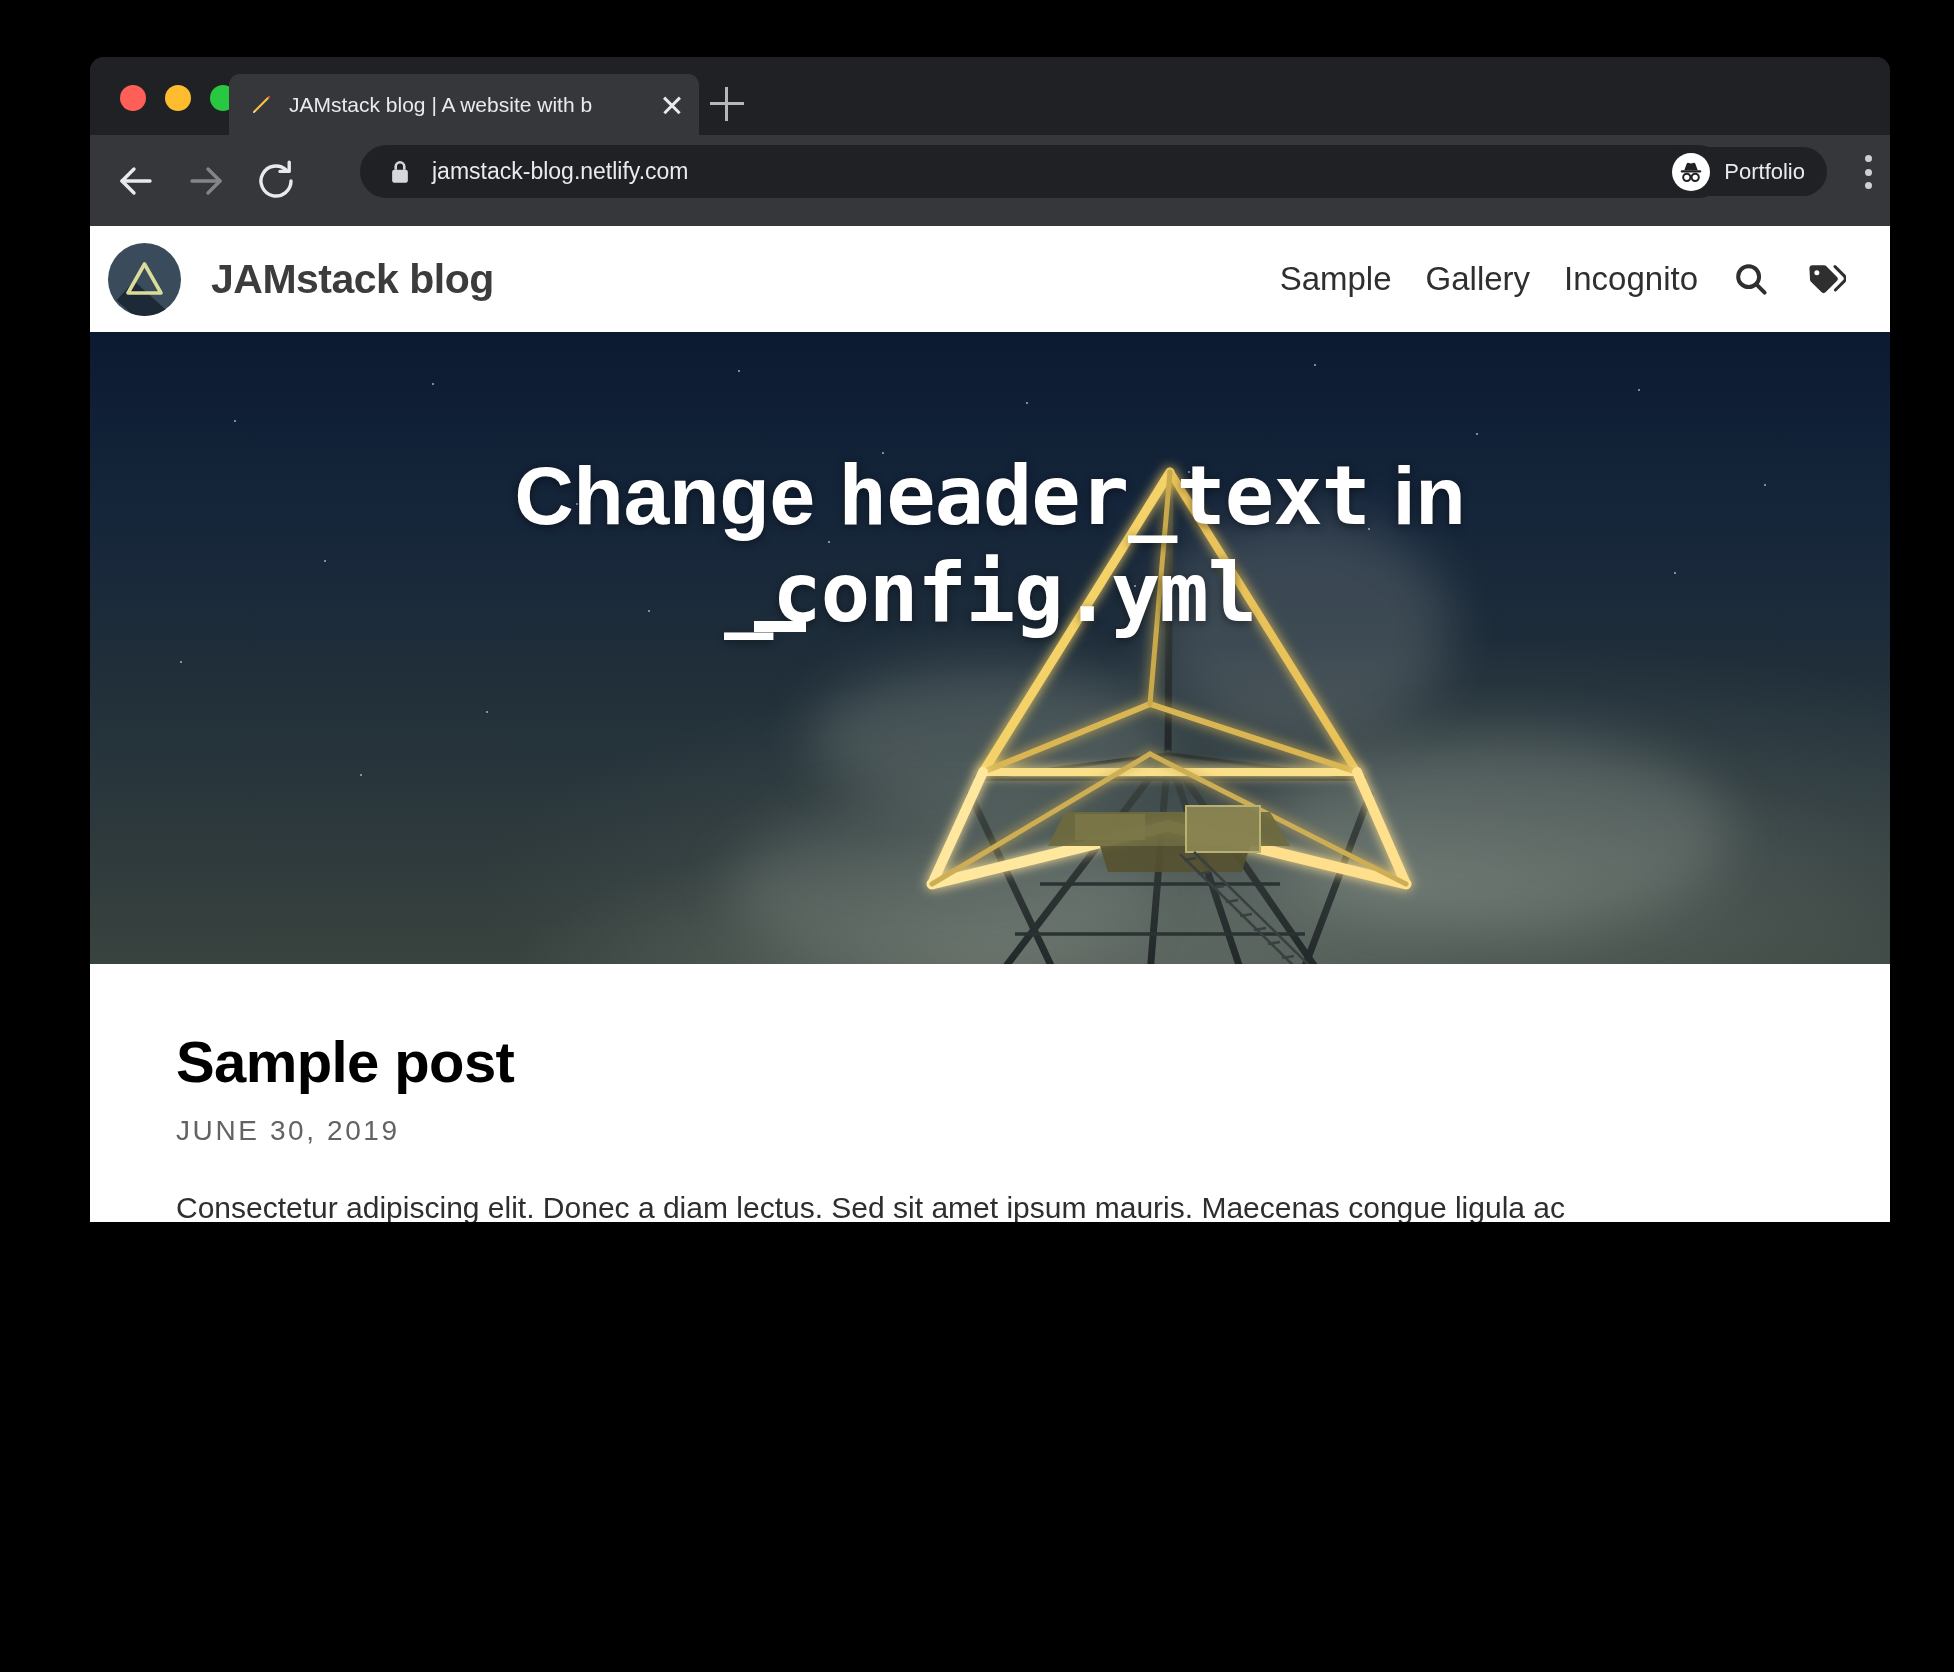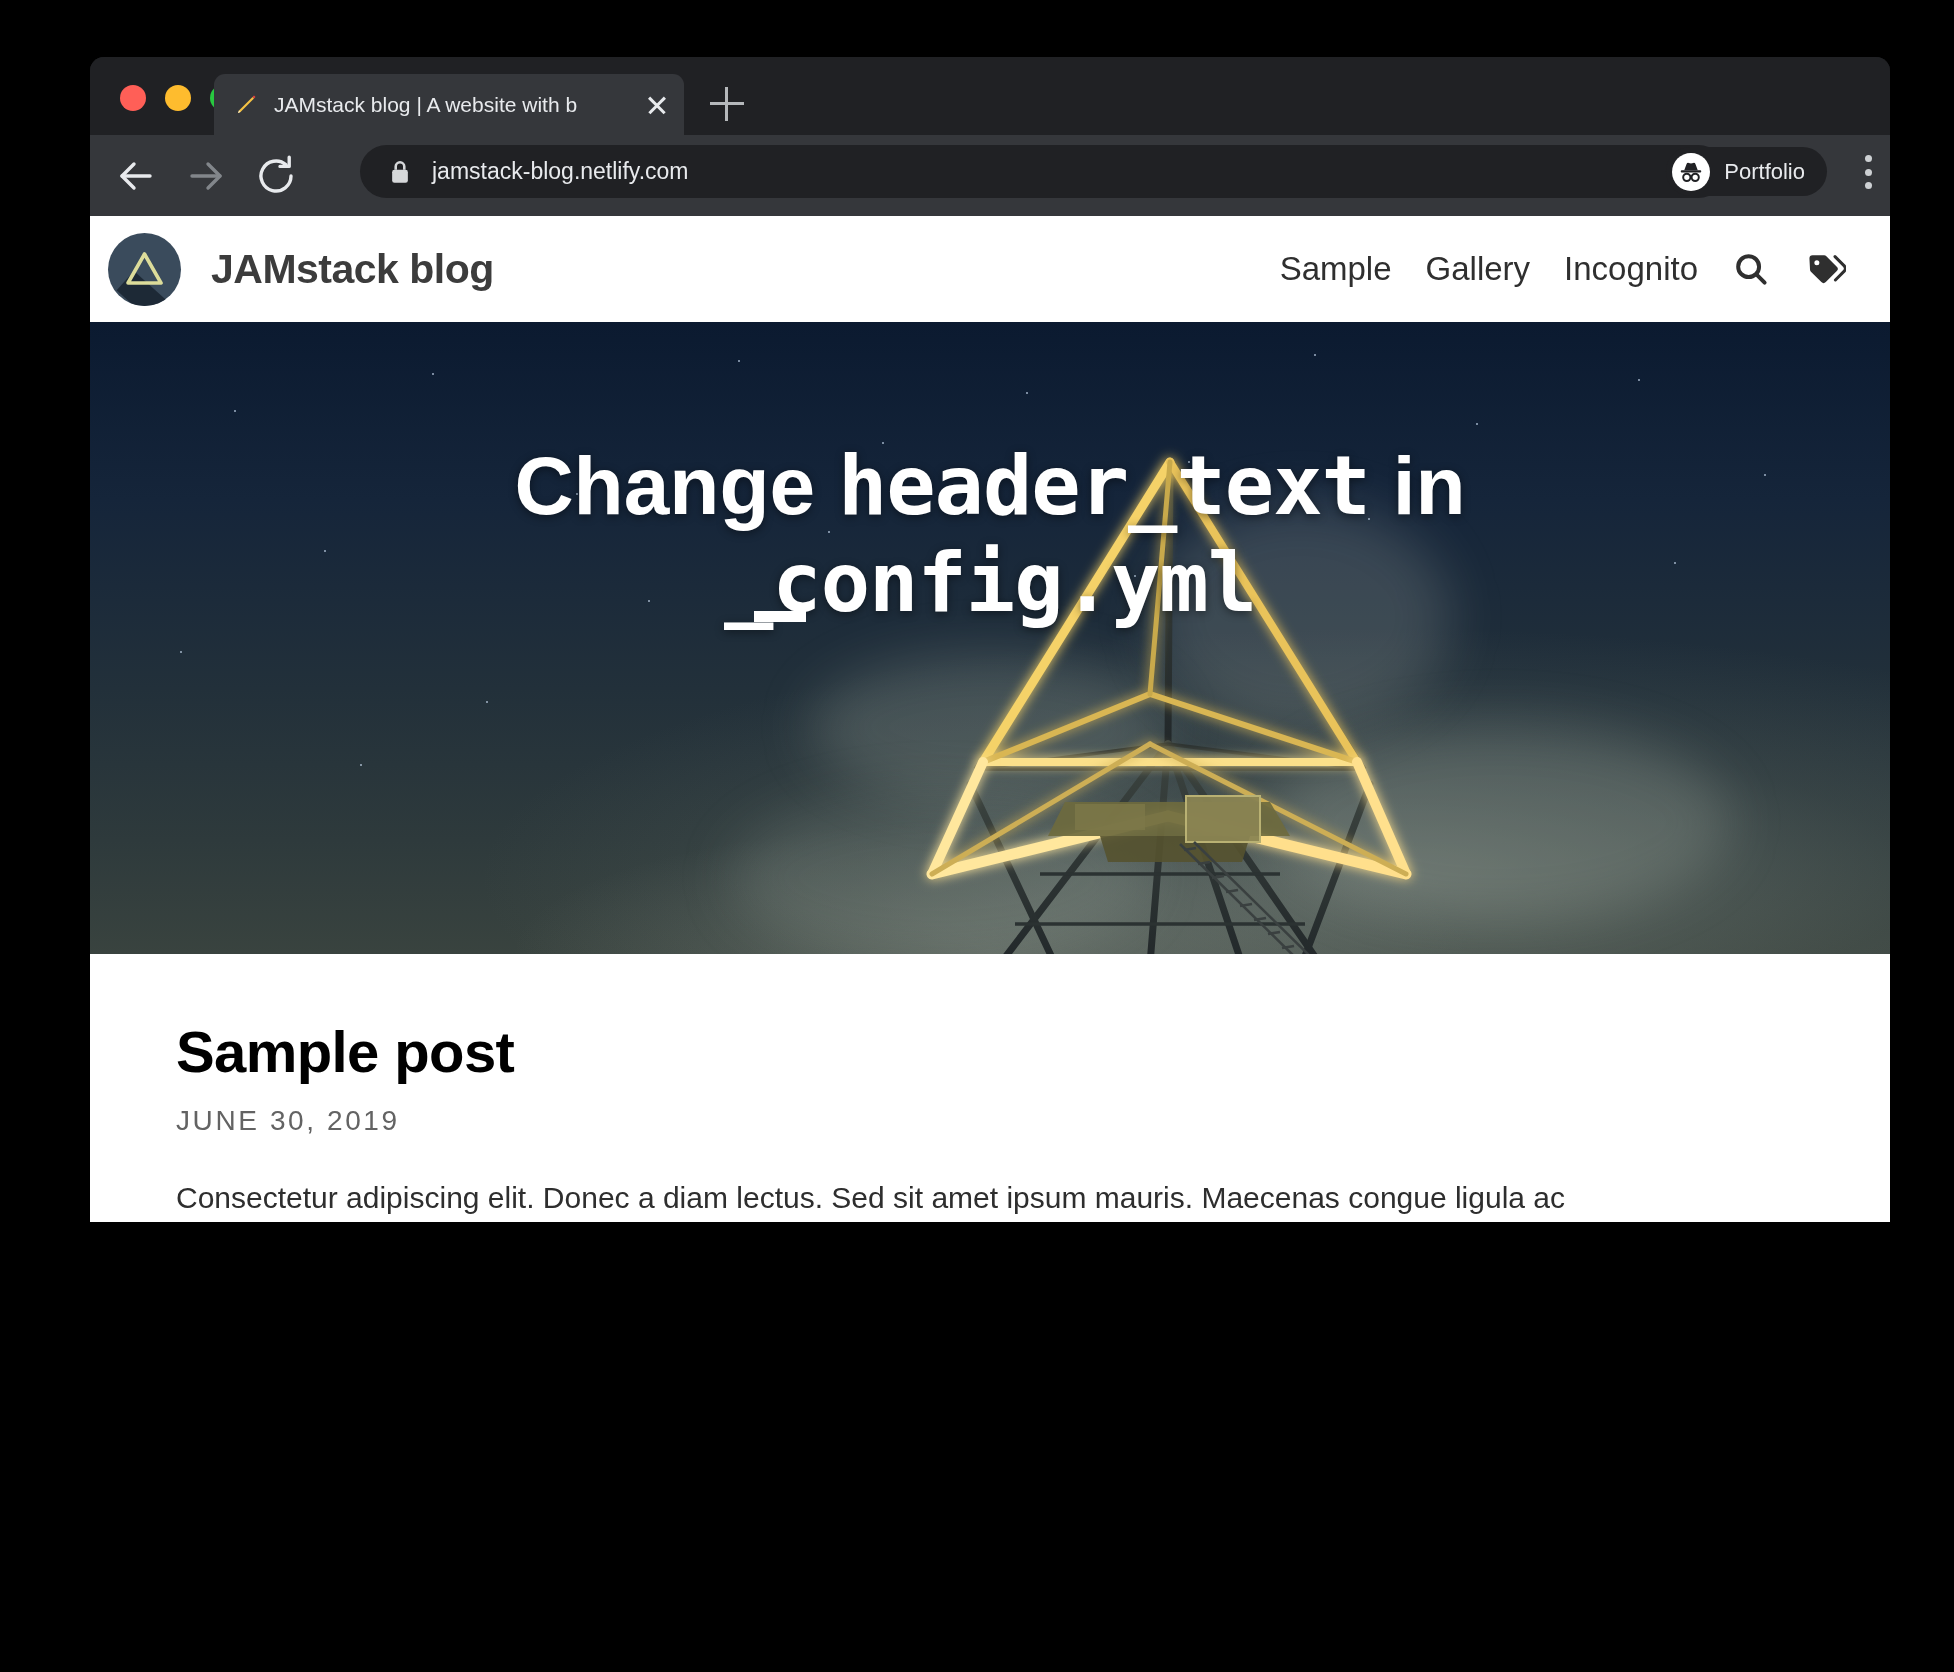--- a/index.html
+++ b/index.html
@@ -30,21 +30,21 @@
     position: absolute; left: 30px; top: 28px;
     display: flex; gap: 19px;
   }
   .dot { width: 26px; height: 26px; border-radius: 50%; }
   .dot.red    { background: #ff5f57; }
   .dot.yellow { background: #febc2e; }
   .dot.green  { background: #28c840; }
 
   .tab {
     position: absolute;
-    left: 124px; top: 17px;
+    left: 139px; top: 17px;
     width: 470px; height: 61px;
     background: #35373b;
     border-radius: 11px 11px 0 0;
     display: flex; align-items: center;
     padding: 0 14px 0 20px;
   }
   .tab-favicon {
     width: 24px; height: 24px;
     flex: 0 0 24px;
     margin-right: 16px;
@@ -80,21 +80,21 @@
   }
   .newtab:before, .newtab:after {
     content: ""; position: absolute; background: #b5b8bb;
   }
   .newtab:before { left: 0; top: 15px; width: 34px; height: 3.2px; }
   .newtab:after  { left: 15px; top: 0; width: 3.2px; height: 34px; }
 
   
   .toolbar {
     position: relative;
-    height: 81px;
+    height: 91px;
     background: #35373b;
     display: flex; align-items: center;
   }
   .navbtn {
     width: 48px; height: 48px;
     margin-left: 22px;
     position: relative;
     flex: 0 0 48px;
   }
   .navbtn svg { display: block; }

